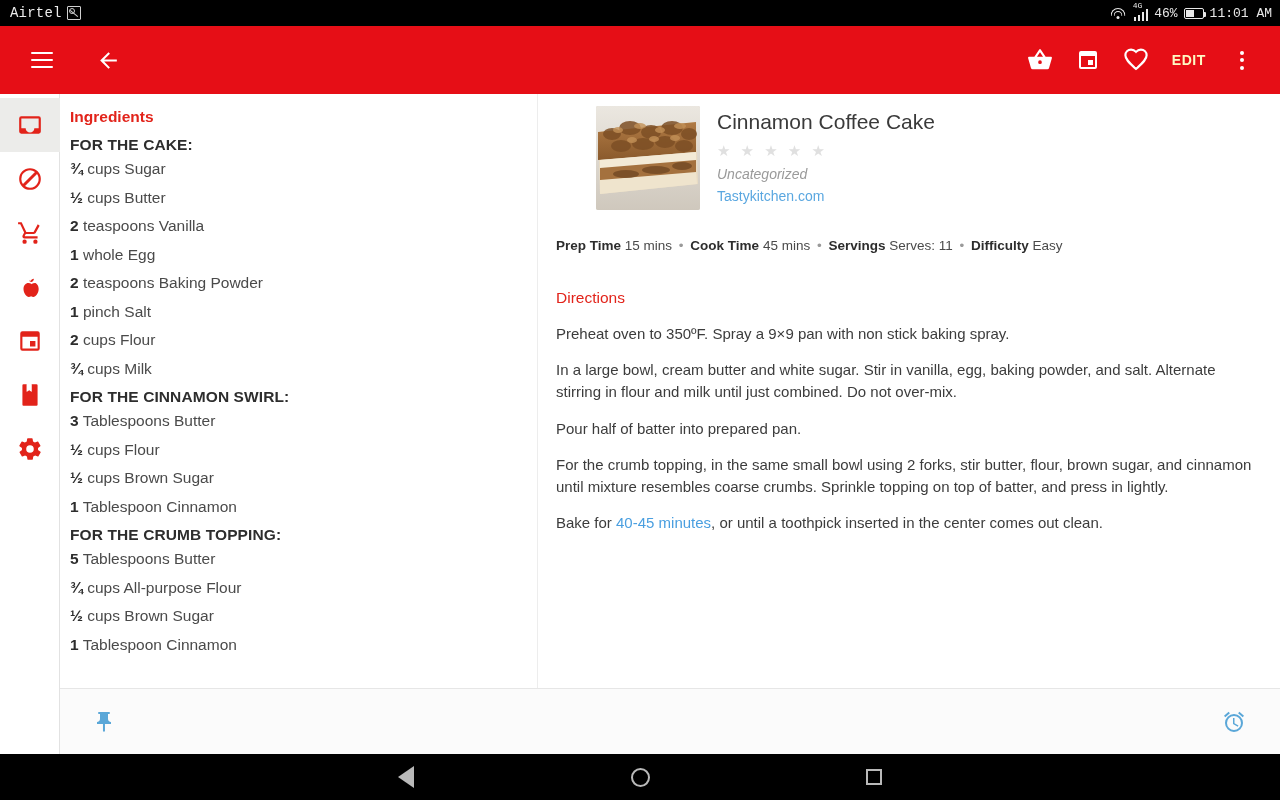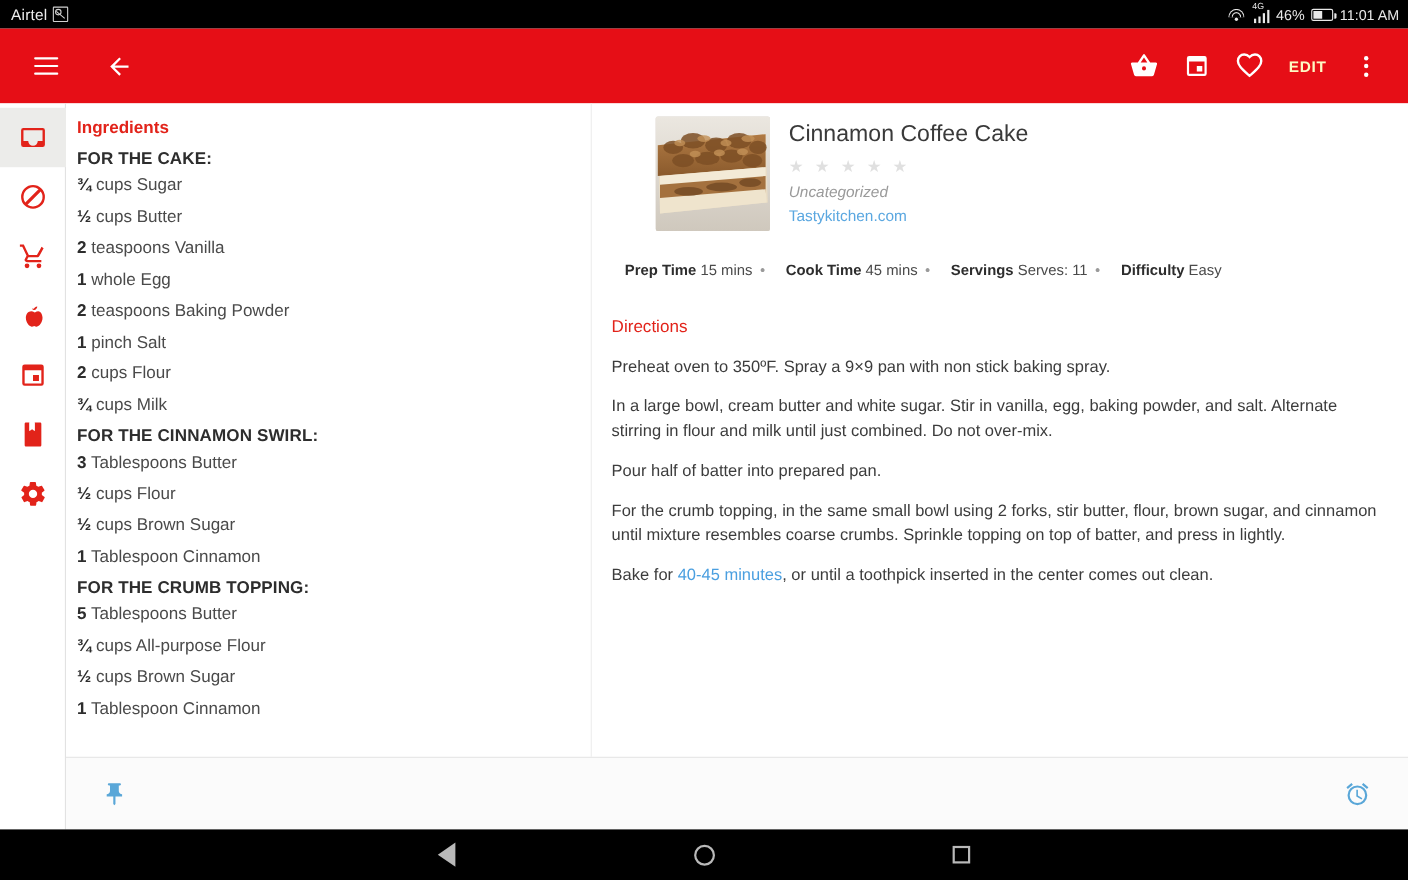--- a/index.html
+++ b/index.html
@@ -11,20 +11,21 @@
   }
   #app { position: relative; width: 1280px; height: 800px; background: #fff; }
 
   
   .statusbar {
     position: absolute; top: 0; left: 0; width: 1280px; height: 26px;
     background: #000; color: #e8e8e8;
     display: flex; align-items: center; justify-content: space-between;
     padding: 0 8px 0 10px;
     font-size: 13px;
+    font-family: Liberation Mono, monospace;
   }
   .sb-left { display: flex; align-items: center; gap: 5px; }
   .sb-right { display: flex; align-items: center; gap: 6px; font-size: 13px; }
   .carrier { font-size: 14px; letter-spacing: .2px; color: #ededed; }
   .sim-icon {
     width: 14px; height: 14px; border: 1px solid #d0d0d0; border-radius: 1px;
     position: relative; display: inline-block;
   }
   .sim-icon::before {
     content: ""; position: absolute; width: 4px; height: 4px; border-radius: 50%;
@@ -123,21 +124,21 @@
     background: #d9d3cb;
   }
   .thumb svg { display: block; width: 104px; height: 104px; }
   .rh-text { padding-top: 4px; }
   .recipe-title { font-size: 21px; color: #3a3a3a; font-weight: normal; margin-bottom: 8px; }
   .stars { color: #e0e0e0; font-size: 15px; letter-spacing: 3px; margin-bottom: 6px; }
   .category { font-size: 14px; color: #9a9a9a; font-style: italic; margin-bottom: 6px; }
   .source { font-size: 14px; color: #5aa7e0; cursor: pointer; }
 
   .meta-row { font-size: 13.5px; color: #4a4a4a; margin: 28px 0 0 0; }
-  .meta-row b { color: #2d2d2d; margin-left: 12px; }
+  .meta-row b { color: #2d2d2d; }
   .meta-sep { color: #9a9a9a; padding: 0 3px; }
 
   .dir-title { color: #e2231a; font-size: 15.5px; font-weight: normal; margin: 36px 0 16px 0; }
   .dir-p { font-size: 15px; line-height: 1.48; color: #3c3c3c; margin-bottom: 14px; max-width: 700px; }
   .timer-link { color: #4a9fe0; cursor: pointer; }
 
   
   .bottombar {
     position: absolute; left: 60px; top: 688px; width: 1220px; height: 66px;
     background: #fbfbfb; border-top: 1px solid #e6e6e6;

